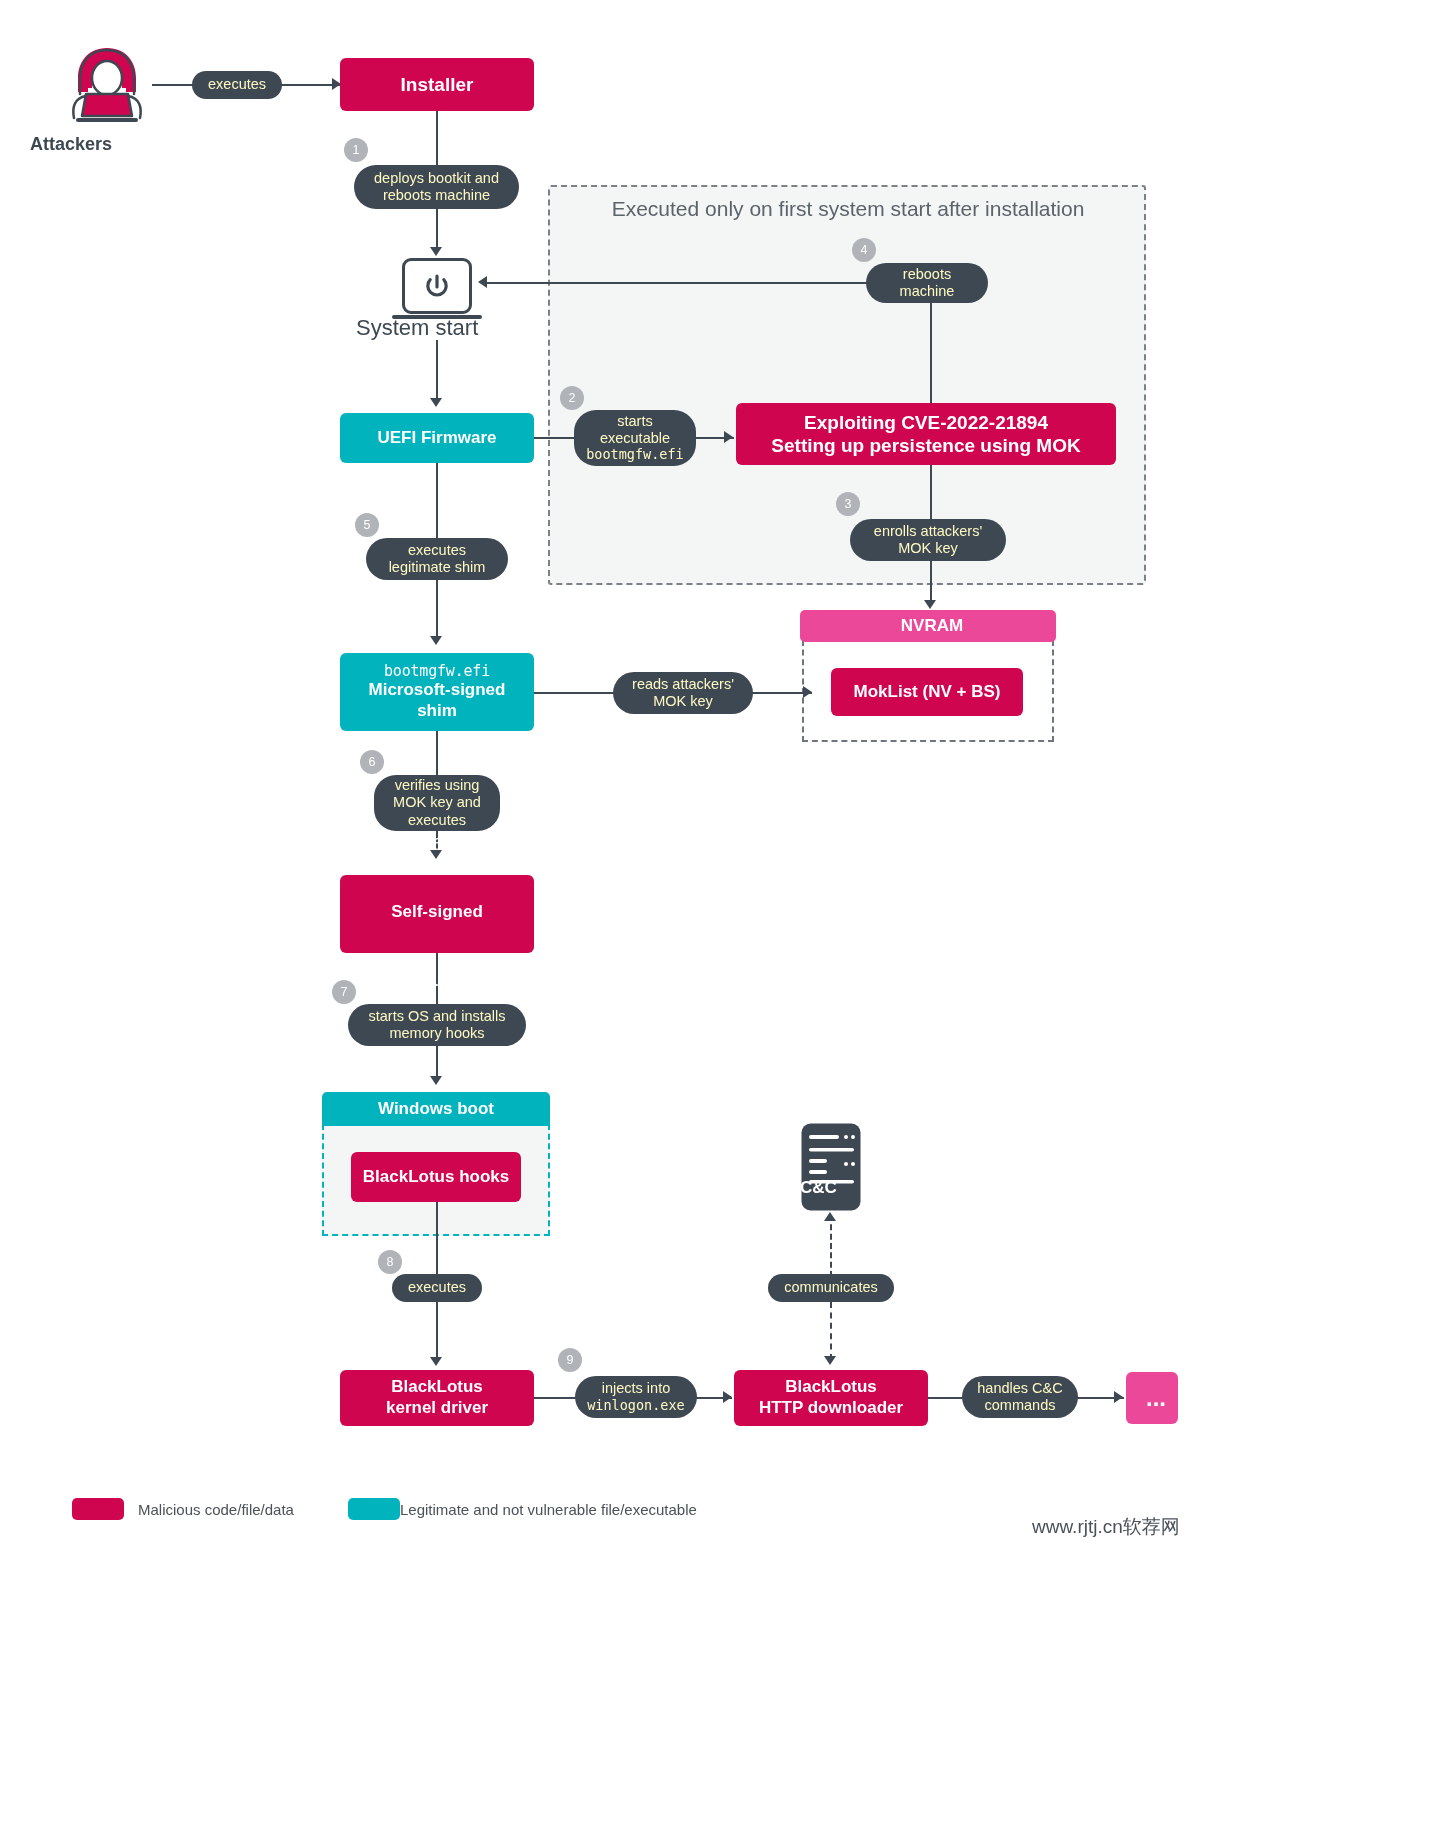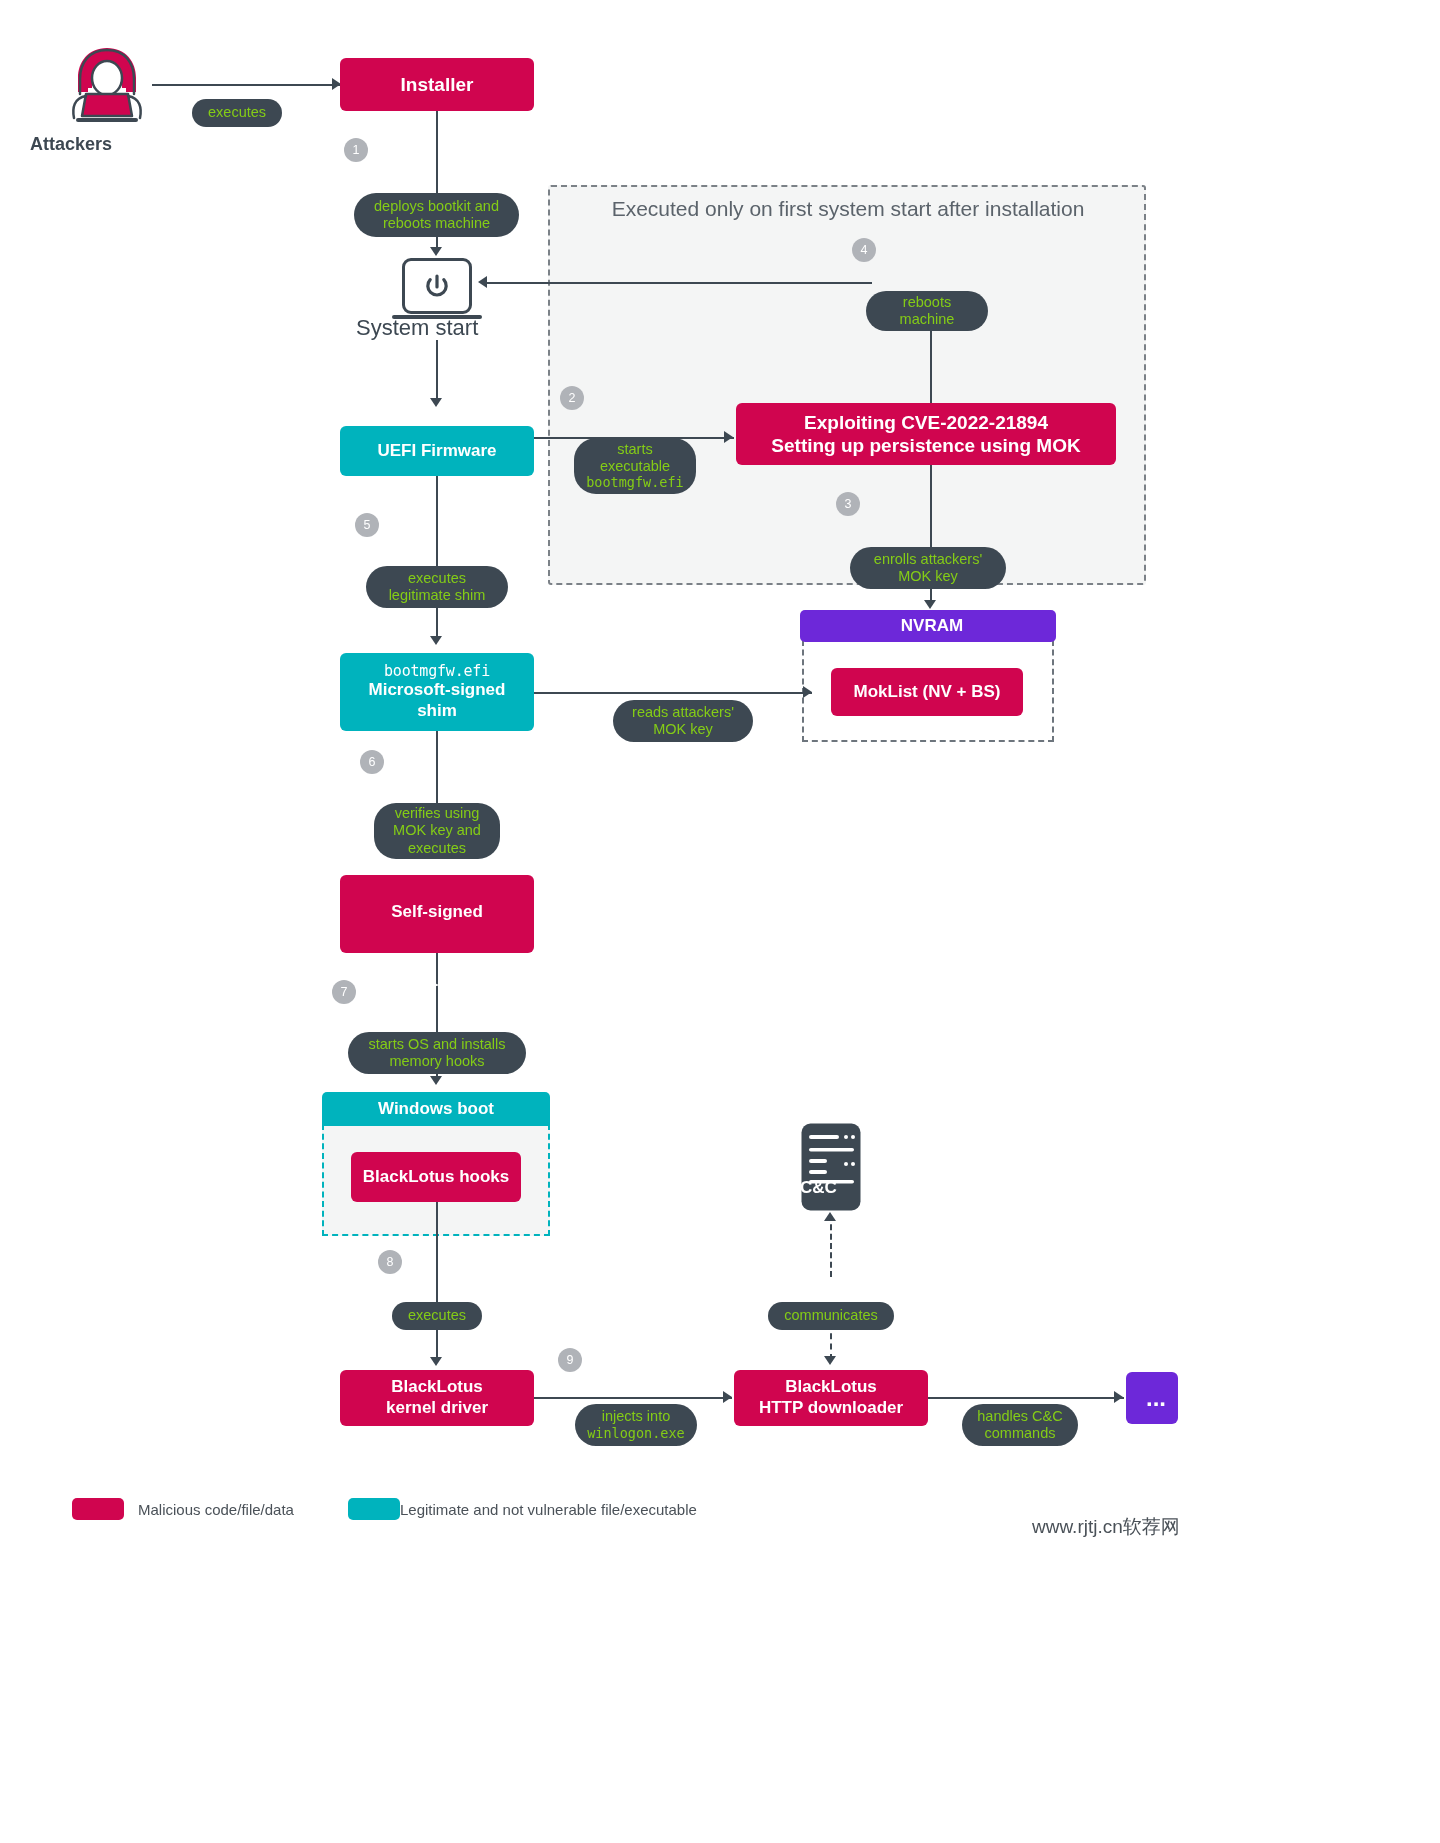--- a/index.html
+++ b/index.html
@@ -21,40 +21,39 @@
     text-align:center;
     border-radius:6px;
     color:#ffffff;
     line-height:1.22;
     z-index:5;
   }
   .node .ln { display:block; }
   .node .mono { font-family:"DejaVu Sans Mono", monospace; font-size:15px; letter-spacing:-0.2px;}
   .crimson { background:#d0054f; }
   .teal    { background:#00b3bd; }
-  .slate   { background:#6d28d9;padding-left:8px; }
+  .slate   { background:#ec4899;padding-left:8px; }
 
   .node-title { font-weight:bold; font-size:17px; }
   .node-lg { font-weight:bold; font-size:19px; }
 
   
   .pill {
     position:absolute;
     background:#3d4852;
-    color:#84cc16;
+    color:#fef9c3;
     border-radius:22px;
     display:flex; flex-direction:column;
     align-items:center; justify-content:center;
     text-align:right;
     font-size:14.5px;
     line-height:1.18;
     padding:6px 14px;
     z-index:8;
     white-space:nowrap;
-    margin-top:28px;
   }
   .pill .mono { font-family:"DejaVu Sans Mono", monospace; font-size:13.5px; }
 
   
   .step {
     position:absolute;
     width:24px; height:24px;
     border-radius:50%;
     background:#b0b3b8;
     color:#ffffff;
@@ -186,21 +185,21 @@
   <div class="pill" style="left:866px; top:263px; width:122px; height:40px; padding:0;">
     <span class="ln">reboots</span>
     <span class="ln">machine</span>
   </div>
 
   <div class="ln-v" style="left:930px; top:303px; height:110px;"></div>
 
   <div class="ln-v" style="left:436px; top:340px; height:62px;"></div>
   <div class="ln-arrow-d" style="left:430px; top:398px;"></div>
 
-  <div class="node teal" style="left:340px; top:426px; width:194px; height:50px;">
+  <div class="node teal" style="left:340px; top:413px; width:194px; height:50px;">
     <span class="node-title">UEFI Firmware</span>
   </div>
 
   <div class="ln-h" style="left:534px; top:437px; width:200px;"></div>
   <div class="ln-arrow-r" style="left:724px; top:431px;"></div>
   <div class="step" style="left:560px; top:386px;">2</div>
   <div class="pill" style="left:574px; top:410px; width:122px; height:56px; padding:0;">
     <span class="ln">starts</span>
     <span class="ln">executable</span>
     <span class="ln mono">bootmgfw.efi</span>

